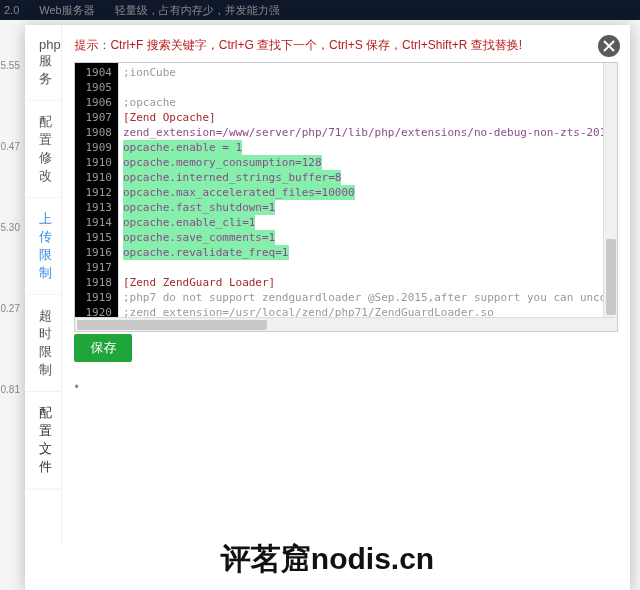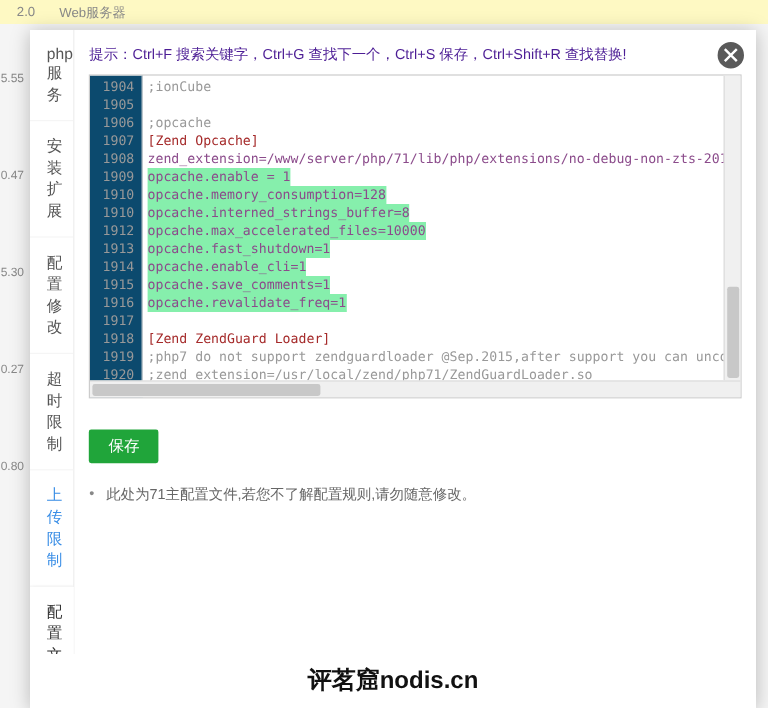--- a/index.html
+++ b/index.html
@@ -1,91 +1,91 @@
 <!DOCTYPE html>
 <html><head>
 <meta charset="utf-8">
 <style>
 * { margin: 0; padding: 0; box-sizing: border-box; }
 body { font-family: "Microsoft YaHei", Arial, sans-serif; font-size: 13px; background: #f5f5f5; width: 640px; height: 590px; overflow: hidden; position: relative; }
 
-.bg-header { position: absolute; top: 0; left: 0; right: 0; height: 20px; background: #fef9c3; display: flex; align-items: center; padding: 0 14px; gap: 20px; color: #888; font-size: 11px; }
+.bg-header { position: absolute; top: 0; left: 0; right: 0; height: 20px; background: #0f172a; display: flex; align-items: center; padding: 0 4px; gap: 20px; color: #888; font-size: 11px; }
 
 .modal { position: absolute; top: 25px; left: 25px; right: 10px; bottom: 0; background: #fff; box-shadow: 0 2px 15px rgba(0,0,0,0.25); }
 
 .close-btn { position: absolute; top: 8px; right: 8px; width: 26px; height: 26px; border: 2px solid #fff; border-radius: 50%; background: #5a5a5a; color: #fff; display: flex; align-items: center; justify-content: center; cursor: pointer; z-index: 10; font-size: 14px; }
 
 .modal-title { padding: 12px 16px; font-size: 14px; color: #333; border-bottom: 1px solid #eee; }
 
 .modal-body { display: flex; height: calc(100% - 45px); }
 
 .sidebar { width: 95px; border-right: 1px solid #eee; overflow-y: auto; }
 .sidebar-item { padding: 12px 14px; font-size: 13px; color: #555; cursor: pointer; border-bottom: 1px solid #f5f5f5; }
 .sidebar-item.selected { color: #3a8ee6; font-weight: 500; }
 .sidebar-item.active { background: #fff; color: #333; font-weight: 500; box-shadow: 2px 0 4px rgba(0,0,0,0.05); position: relative; }
 .sidebar-item.active::after { content: ""; position: absolute; right: -1px; top: 0; bottom: 0; width: 1px; background: #fff; }
 
 .content { flex: 1; padding: 12px; display: flex; flex-direction: column; }
-.hint { font-size: 12px; color: #4c1d95; margin-bottom: 8px; }
+.hint { font-size: 12px; color: #b91c1c; margin-bottom: 8px; }
 
 .editor-box { border: 1px solid #ccc; height: 270px; display: flex; flex-direction: column; position: relative; }
 .editor-inner { flex: 1; display: flex; overflow: hidden; font-family: Consolas, Monaco, monospace; font-size: 11px; line-height: 15px; }
-.gutter { background: #0c4a6e; border-right: 1px solid #ddd; padding: 2px 6px 2px 10px; text-align: right; color: #999; user-select: none; }
+.gutter { background: #000000; border-right: 1px solid #ddd; padding: 2px 6px 2px 10px; text-align: right; color: #999; user-select: none; }
 .gutter div { height: 15px; }
 .code { flex: 1; padding: 2px 4px; white-space: pre; overflow: hidden; position: relative; }
 .code-line { height: 15px; }
 .c-comment { color: #999; }
 .c-bracket { color: #a52a2a; }
 .c-key { color: #8b4b8b; }
 .hl { background: #86efac; }
 
 .hscroll { position: absolute; bottom: 0; left: 0; right: 0; height: 14px; background: #f0f0f0; border-top: 1px solid #ddd; }
 .hscroll-thumb { position: absolute; top: 2px; left: 2px; width: 35%; height: 10px; background: #c8c8c8; border-radius: 2px; }
 .vscroll { position: absolute; top: 0; right: 0; bottom: 14px; width: 14px; background: #f0f0f0; border-left: 1px solid #ddd; }
 .vscroll-thumb { position: absolute; left: 2px; bottom: 2px; width: 10px; height: 30%; background: #c8c8c8; border-radius: 2px; }
 
-.save-btn { margin-top: 26px; width: 58px; height: 28px; background: #20a53a; color: #fff; border: none; border-radius: 2px; cursor: pointer; font-size: 13px; }
+.save-btn { margin-top: 2px; width: 58px; height: 28px; background: #20a53a; color: #fff; border: none; border-radius: 2px; cursor: pointer; font-size: 13px; }
 
 .note-row { margin-top: 18px; display: flex; align-items: flex-start; gap: 10px; font-size: 12px; color: #666; }
 .note-bullet { color: #888; }
 
-.watermark { position: absolute; bottom: 10px; left: 0; right: 0; text-align: center; font-size: 20px; font-weight: 900; color: #111; font-family: "Microsoft YaHei", sans-serif; }
+.watermark { position: absolute; bottom: 10px; left: 0; right: 0; text-align: center; font-size: 30px; font-weight: 900; color: #111; font-family: "Microsoft YaHei", sans-serif; }
 
 .bg-left-nums { position: absolute; left: 0; top: 60px; width: 20px; font-size: 10px; color: #888; }
 .bg-left-nums div { margin-bottom: 70px; text-align: right; }
 </style>
 </head>
 <body>
 
 <div class="bg-header">
   <span>2.0</span>
   <span>Web服务器</span>
+  <span>轻量级，占有内存少，并发能力强</span>
 </div>
 
 <div class="bg-left-nums" id="bg-left">
     <div>5.55</div>
     <div>0.47</div>
     <div>5.30</div>
     <div>0.27</div>
-    <div>0.80</div>
+    <div>0.81</div>
   </div>
 
 <div class="modal">
   <div class="close-btn">
     <svg width="12" height="12" viewBox="0 0 12 12">
         <path d="M1 1 L11 11 M11 1 L1 11" stroke="#fff" stroke-width="2" fill="none"></path>
       </svg>
   </div>
   <div class="modal-body">
     <div class="sidebar" id="sidebar">
         <div class="sidebar-item">php服务</div>
-        <div class="sidebar-item">安装扩展</div>
         <div class="sidebar-item">配置修改</div>
+        <div class="sidebar-item selected">上传限制</div>
         <div class="sidebar-item">超时限制</div>
-        <div class="sidebar-item selected">上传限制</div>
         <div class="sidebar-item active">配置文件</div>
       </div>
     <div class="content">
       <div class="hint">提示：Ctrl+F 搜索关键字，Ctrl+G 查找下一个，Ctrl+S 保存，Ctrl+Shift+R 查找替换!</div>
       <div class="editor-box">
         <div class="editor-inner">
           <div class="gutter" id="gutter">
               <div>1904</div>
               <div>1905</div>
               <div>1906</div>
@@ -109,18 +109,17 @@
         <div class="vscroll">
             <div class="vscroll-thumb"></div>
           </div>
         <div class="hscroll">
             <div class="hscroll-thumb"></div>
           </div>
       </div>
       <button class="save-btn">保存</button>
       <div class="note-row">
         <span class="note-bullet">•</span>
-        <span>此处为71主配置文件,若您不了解配置规则,请勿随意修改。</span>
       </div>
       <div class="watermark">评茗窟nodis.cn</div>
     </div>
   </div>
 </div>
 
 </body></html>

